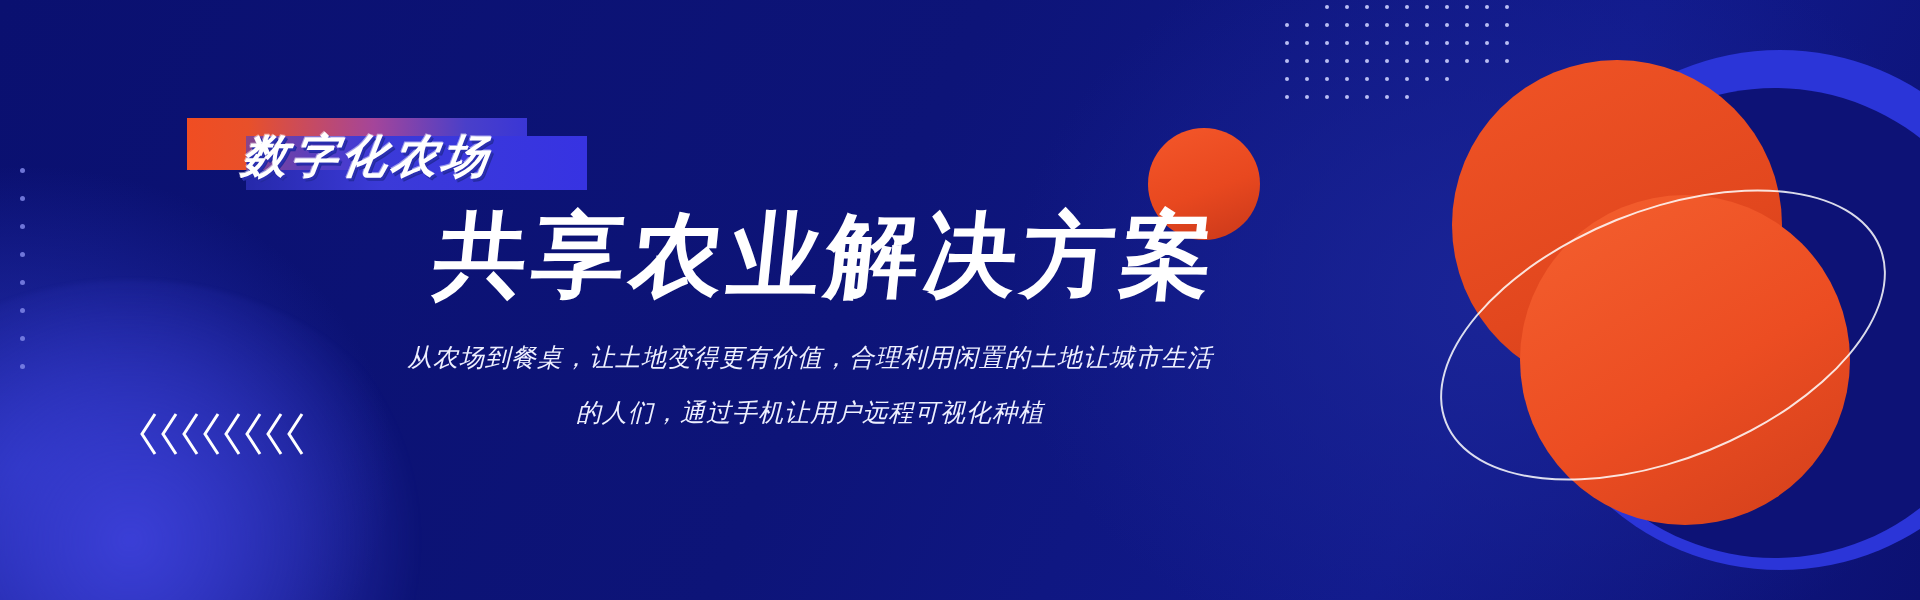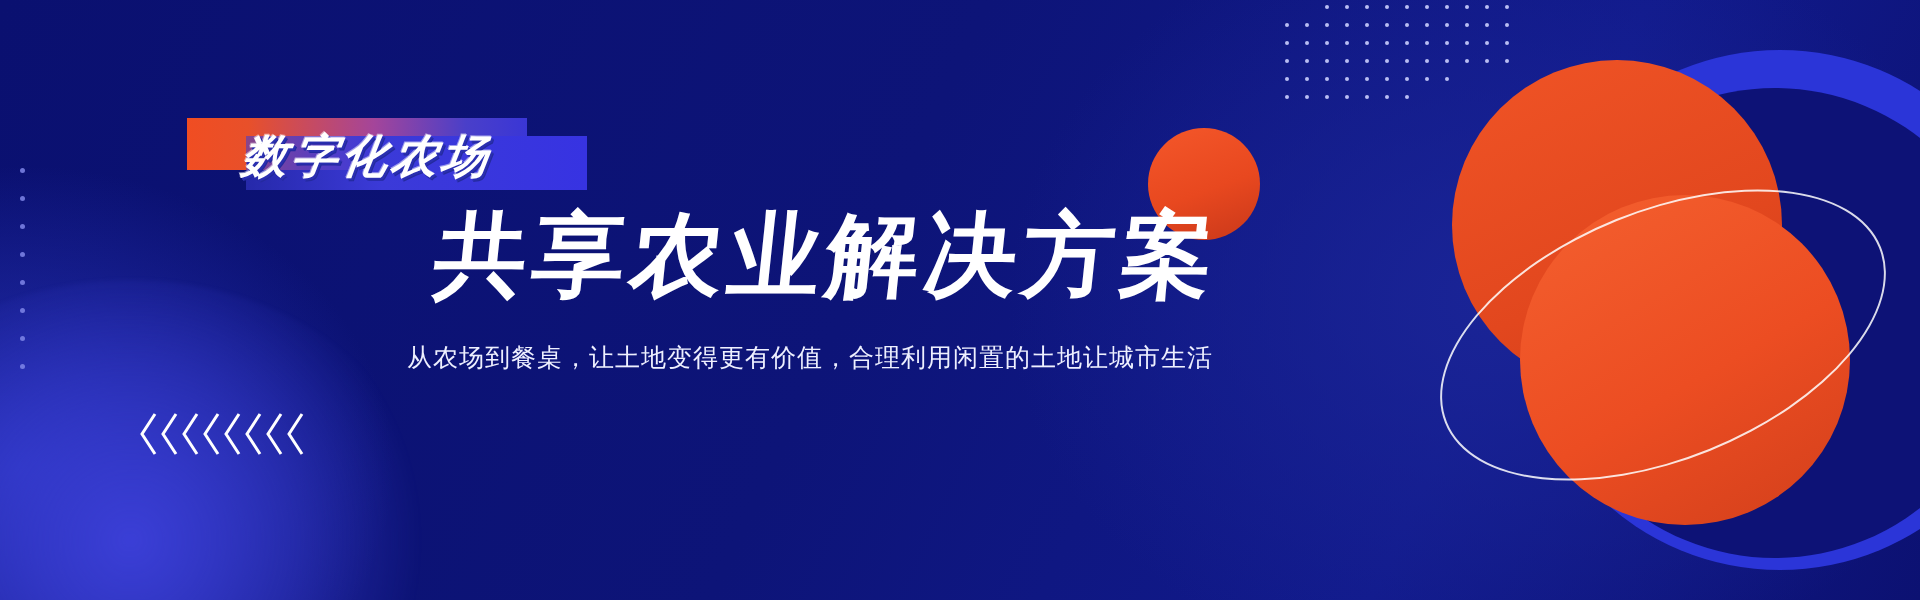--- a/index.html
+++ b/index.html
@@ -169,21 +169,21 @@
   .subtitle{
     position:absolute;
     left:290px; top:330px;
     width:1040px;
     text-align:center;
     color:#eef0ff;
     font-size:25px;
     line-height:55px;
     letter-spacing:1px;
   }
-  .subtitle div{ white-space:nowrap; }
+  .subtitle div{ white-space:nowrap;font-style:italic; }
 </style>
 </head>
 <body>
 
 <div class="banner">
 
   <div class="bg-base"></div>
   <div class="bg-left-glow"></div>
 
   <div class="blue-ring"></div>
@@ -312,16 +312,17 @@
     <div class="badge-wrap">
       <div class="badge-grad"></div>
       <div class="badge-blue"></div>
       <div class="badge-text">数字化农场</div>
     </div>
 
     <h1 class="headline">共享农业解决方案</h1>
 
     <div class="subtitle">
       <div>从农场到餐桌，让土地变得更有价值，合理利用闲置的土地让城市生活</div>
+      <div>的人们，通过手机让用户远程可视化种植</div>
     </div>
 
   </div>
 </div>
 
 </body></html>

